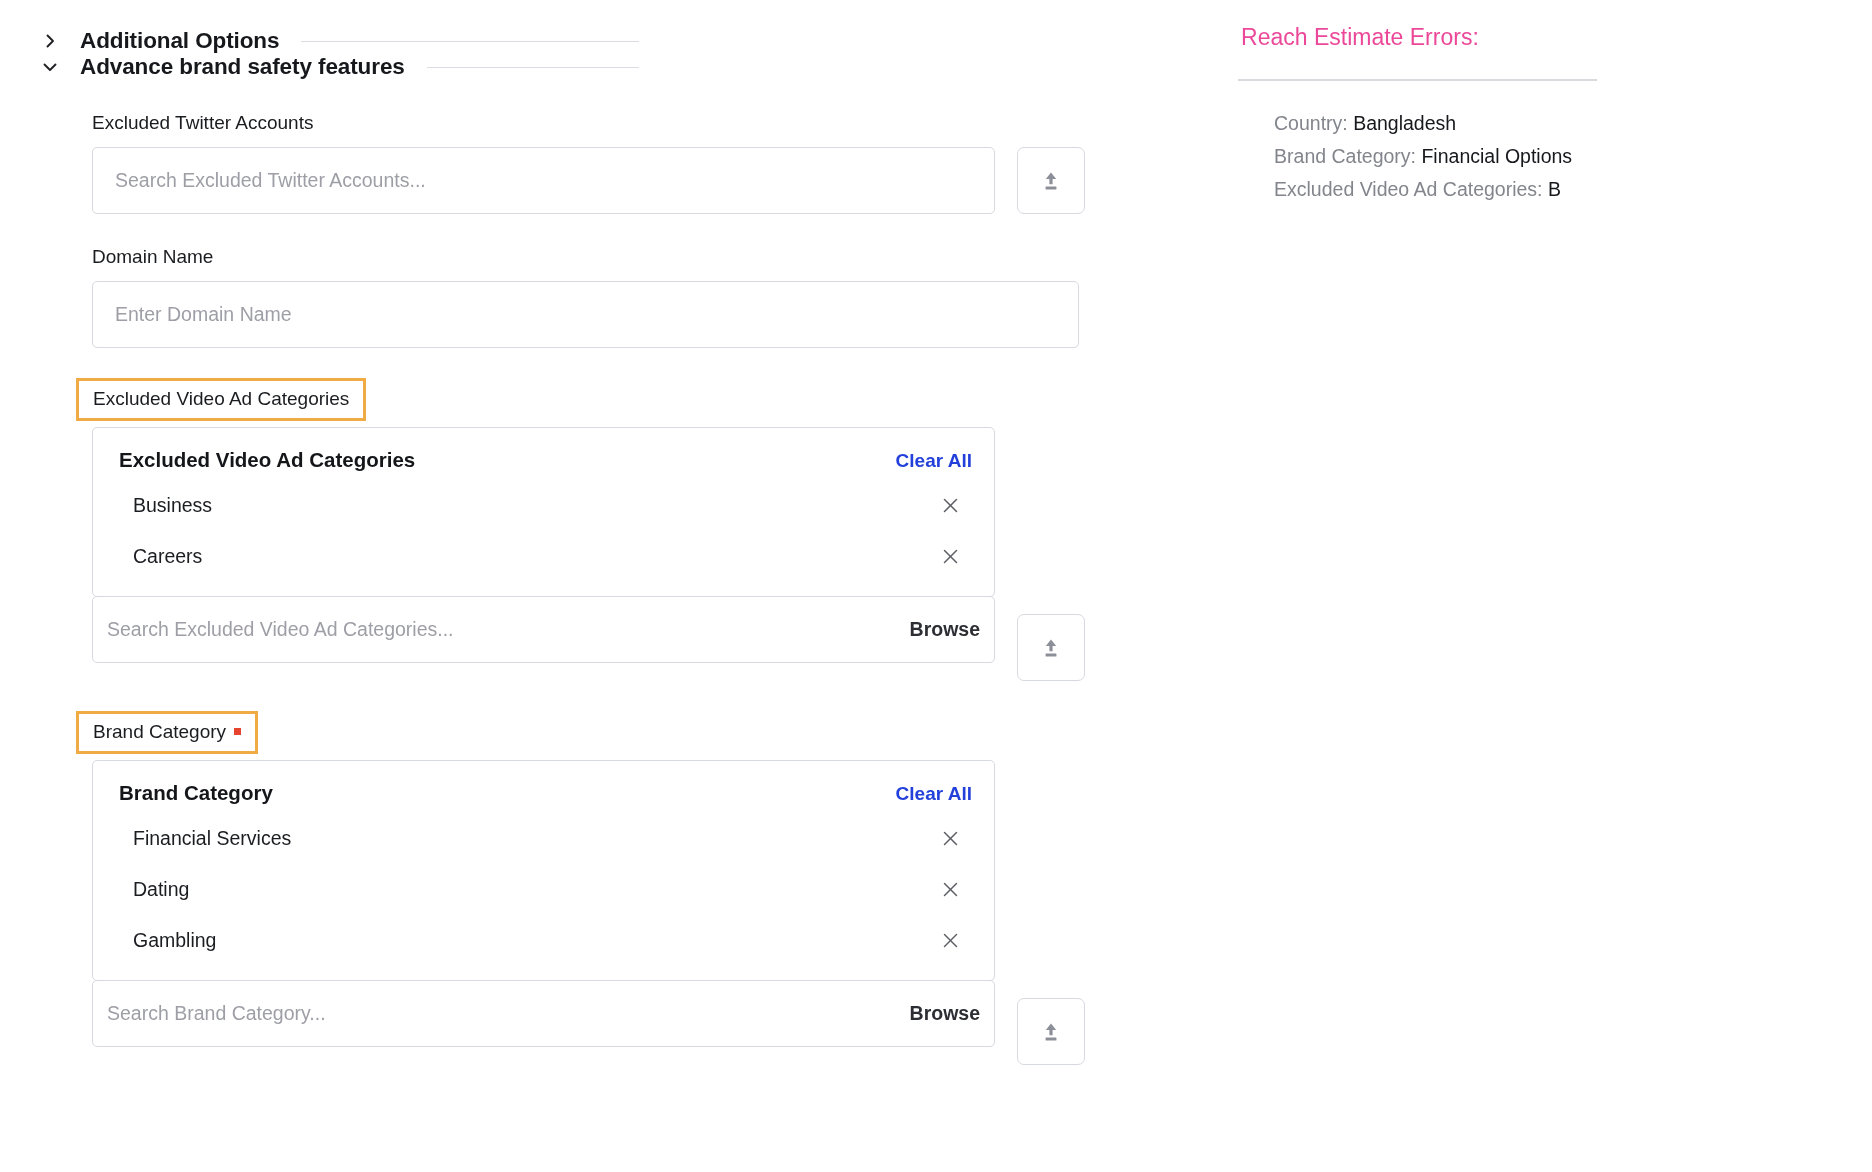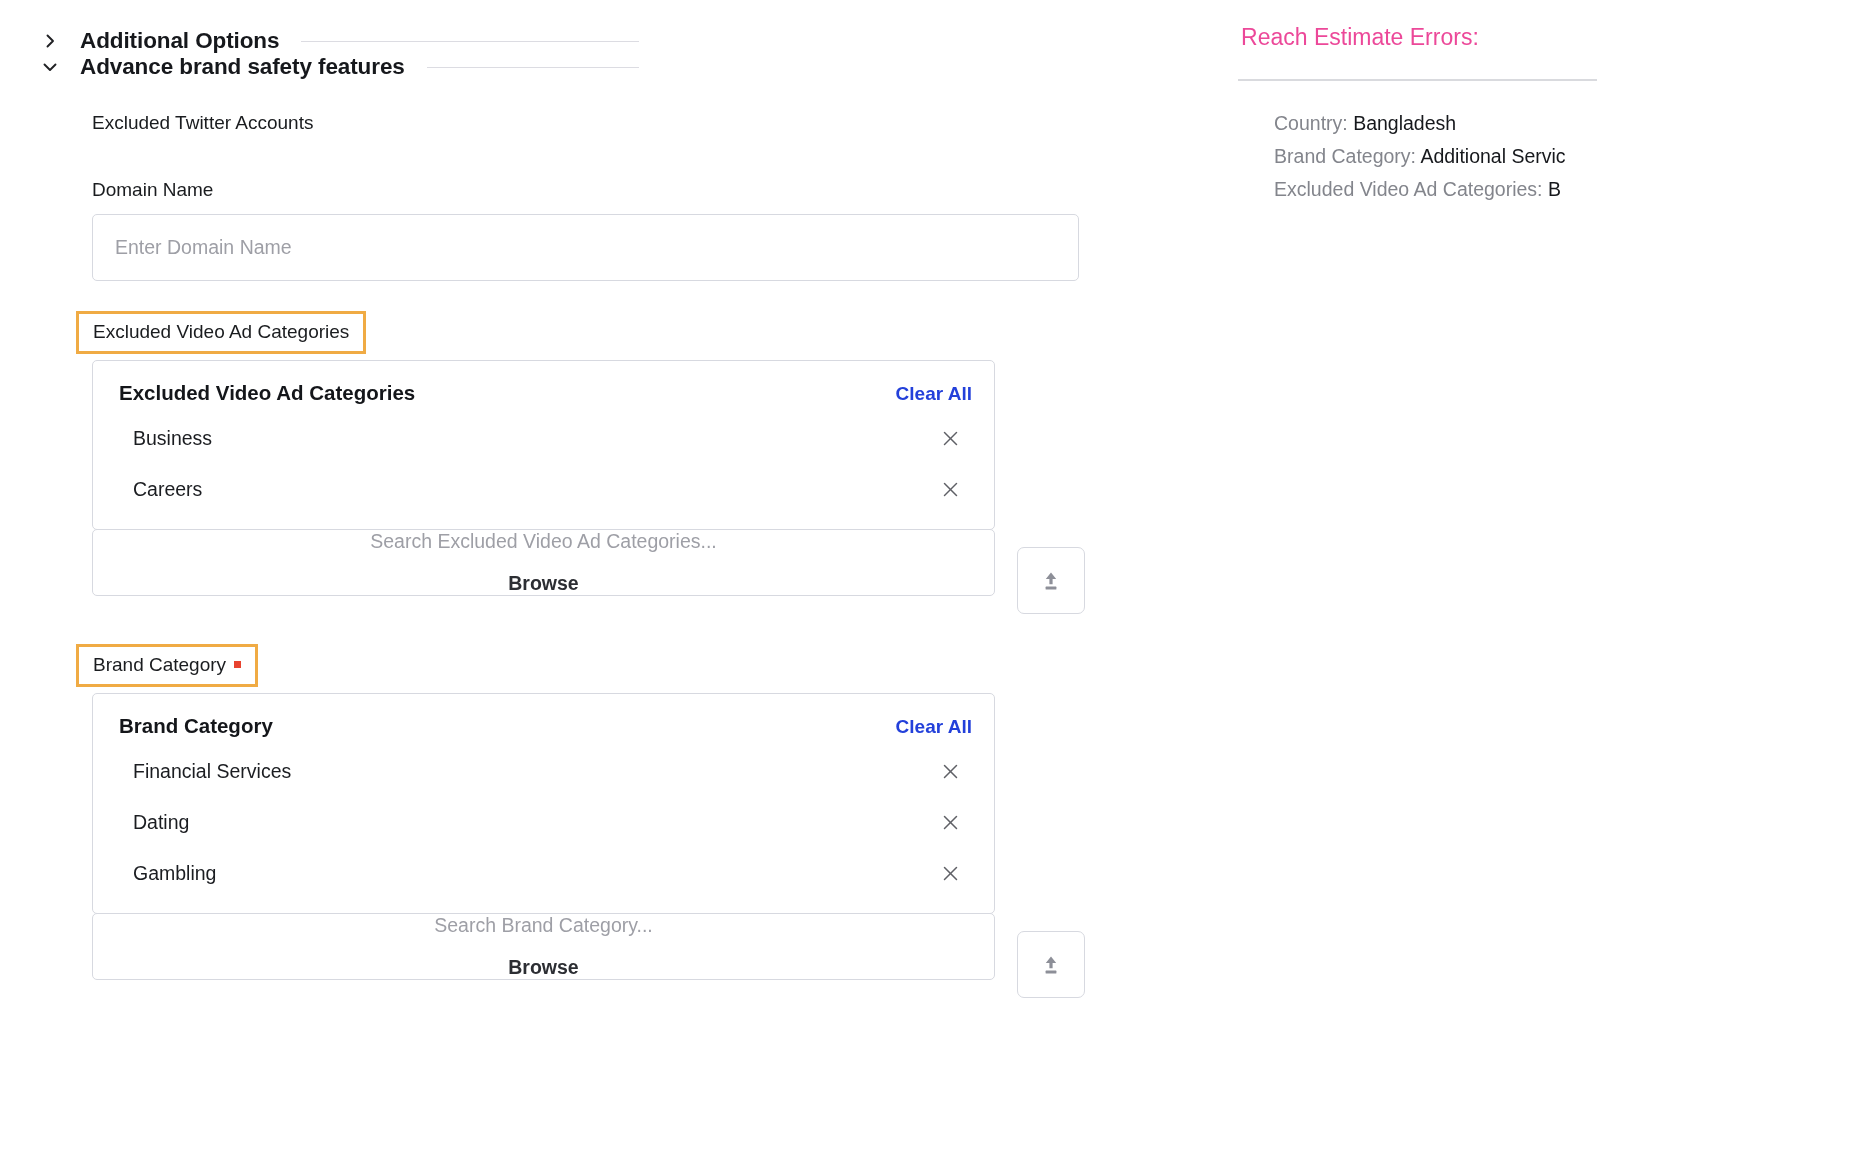--- a/index.html
+++ b/index.html
@@ -176,21 +176,20 @@
     width: 903px;
     height: 67px;
     border: 1px solid #d7d9e0;
     border-radius: 5px;
     background: #fff;
     display: flex;
     align-items: center;
     justify-content: space-between;
     padding: 0 14px;
     margin-top: -1px;
-    flex-direction: column;
   }
   .search-ph { font-size: 19.5px; color: #9e9fa6; }
   .browse-link {
     font-size: 19.5px;
     font-weight: bold;
     color: #2c2e33;
     cursor: pointer;
     white-space: nowrap;
   }
   .sel-with-upload { display: flex; align-items: flex-start; gap: 22px; }
@@ -240,20 +239,33 @@
           </svg>
       </span>
       <span class="sec-title">Advance brand safety features</span>
       <span class="sec-rule"></span>
     </div>
 
     <div class="form-body">
 
       <div>
         <label class="field-label">Excluded Twitter Accounts</label>
+        <div class="input-row">
+          <div class="txt-input w-search">
+            <span>Search Excluded Twitter Accounts...</span>
+          </div>
+          <div class="upload-btn">
+            <span>
+              <svg width="26" height="26" viewBox="0 0 26 26" fill="none">
+                  <path d="M13 4.5 L18.2 11 L14.6 11 L14.6 16.3 L11.4 16.3 L11.4 11 L7.8 11 Z" fill="#8d8f98"></path>
+                  <rect x="7.6" y="18.6" width="10.8" height="3" rx="0.6" fill="#8d8f98"></rect>
+                </svg>
+            </span>
+          </div>
+        </div>
       </div>
 
       <div>
         <label class="field-label">Domain Name</label>
         <div class="txt-input w-domain">
           <span>Enter Domain Name</span>
         </div>
       </div>
 
       <div class="sel-block">
@@ -366,18 +378,18 @@
     </div>
 
     <div class="vdivider"></div>
   </div>
 
   <div class="right-col">
     <div class="rp-title">Reach Estimate Errors:</div>
     <div class="rp-rule"></div>
     <div class="rp-lines">
       <div class="rp-line"><span>Country:</span> <b>Bangladesh</b></div>
-      <div class="rp-line"><span>Brand Category:</span> <b>Additional Servic</b></div>
+      <div class="rp-line"><span>Brand Category:</span> <b>Financial Options</b></div>
       <div class="rp-line"><span>Excluded Video Ad Categories:</span> <b>B</b></div>
     </div>
   </div>
 
 </div>
 
 </body></html>

